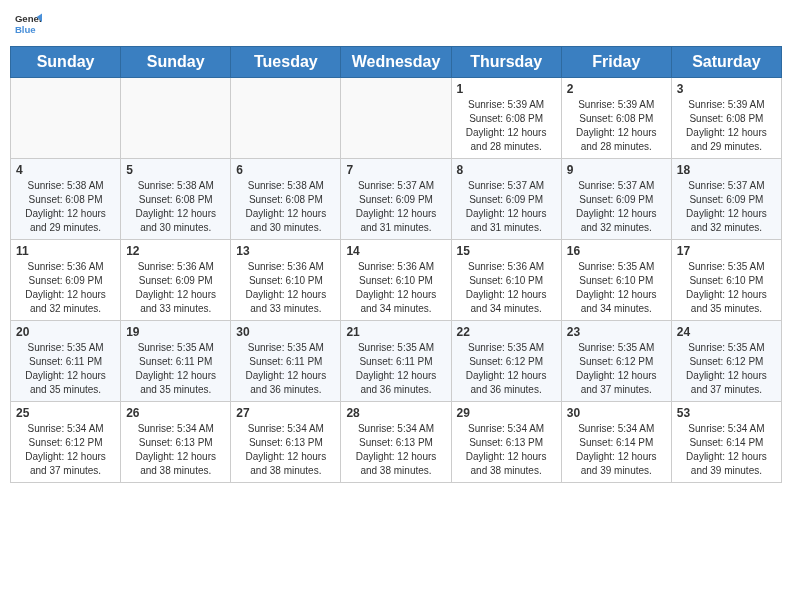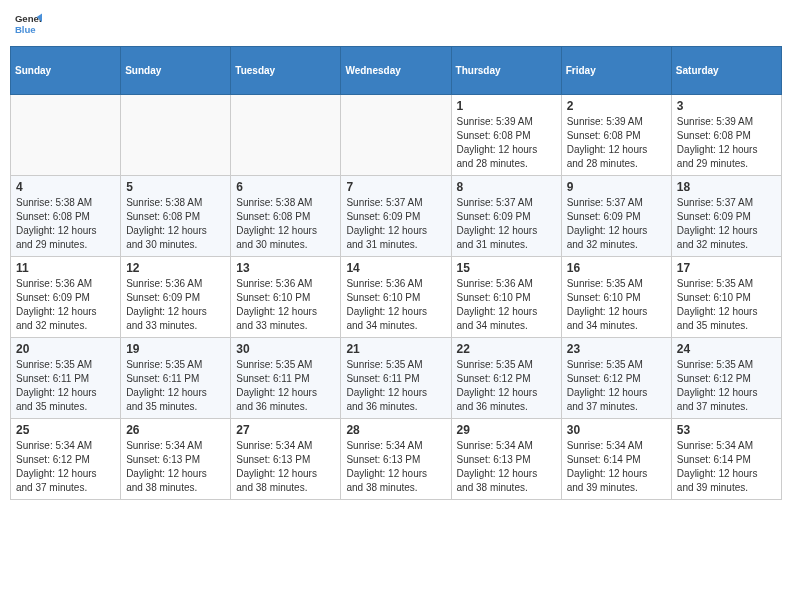--- a/index.html
+++ b/index.html
@@ -48,23 +48,23 @@
       color: #555;
     }
     .calendar {
       width: 100%;
       border-collapse: collapse;
       border: 1px solid #ccc;
     }
     .calendar th {
       background-color: #3a7fc1;
       color: white;
-      text-align: left;
-      padding: 18px 4px;
-      font-size: 10px;
+      text-align: center;
+      padding: 6px 4px;
+      font-size: 16px;
       font-weight: bold;
       border: 1px solid #2e6aa0;
     }
     .calendar td {
       vertical-align: top;
       border: 1px solid #ccc;
       padding: 4px 5px;
       width: calc(100% / 7);
       min-height: 80px;
       font-size: 10.5px;
@@ -80,20 +80,21 @@
     .day-num {
       font-weight: bold;
       font-size: 12px;
       display: block;
       margin-bottom: 2px;
     }
     .day-info {
       font-size: 10px;
       color: #333;
       line-height: 1.4;
+      text-align: center;
     }
     .empty-cell {
       background: #f9f9f9 !important;
     }
   </style>
 </head>
 <body>
 
 <div class="header-area">
   <div class="logo">

